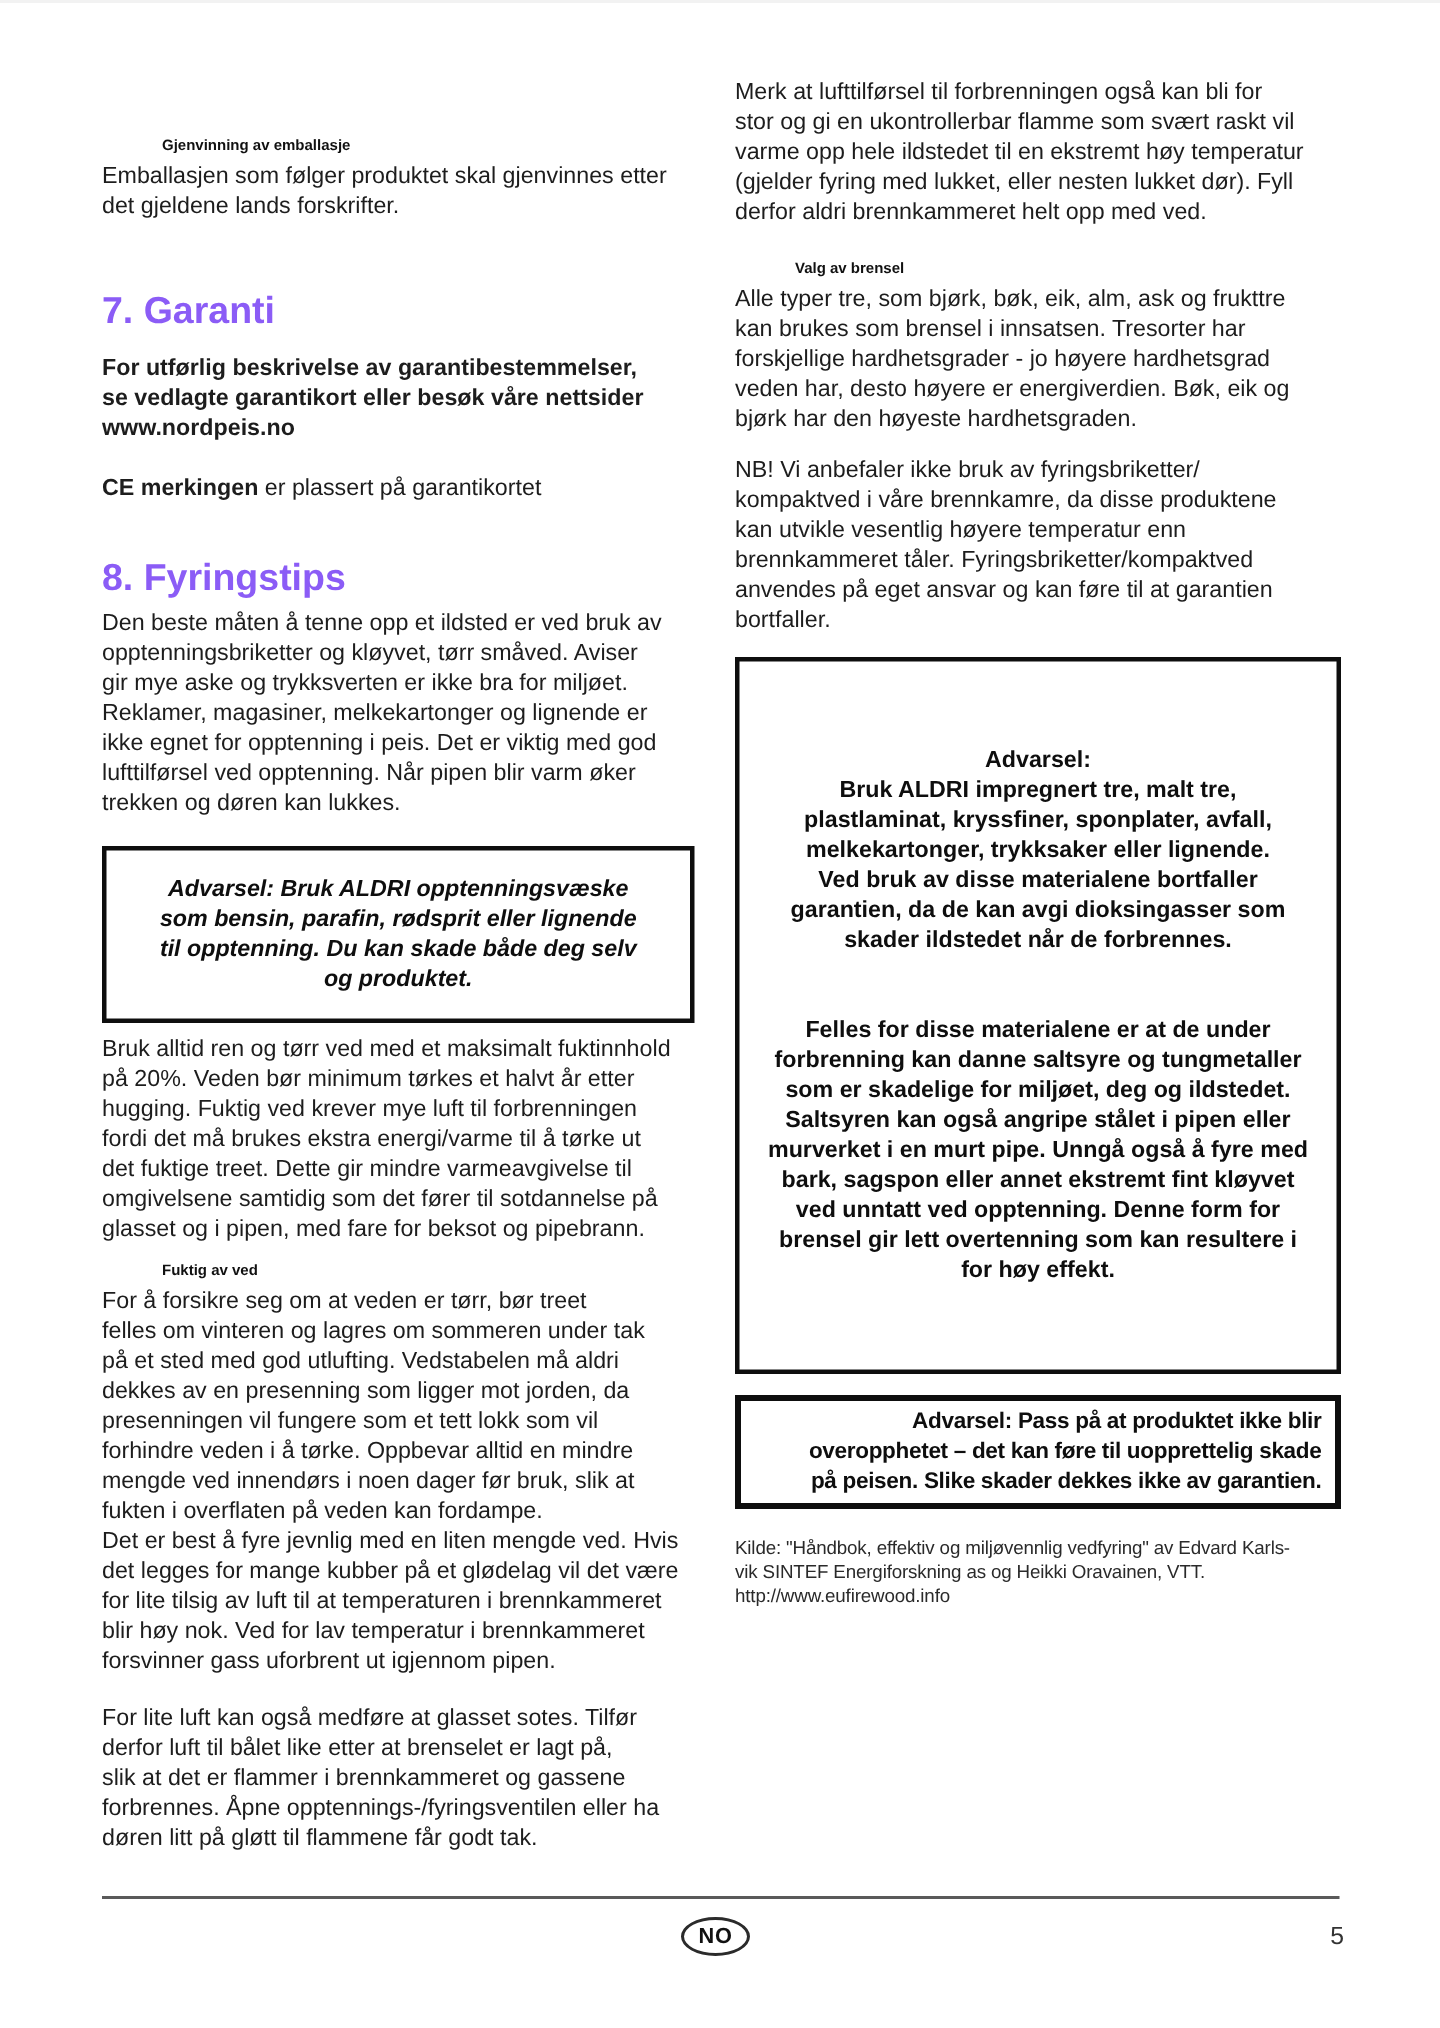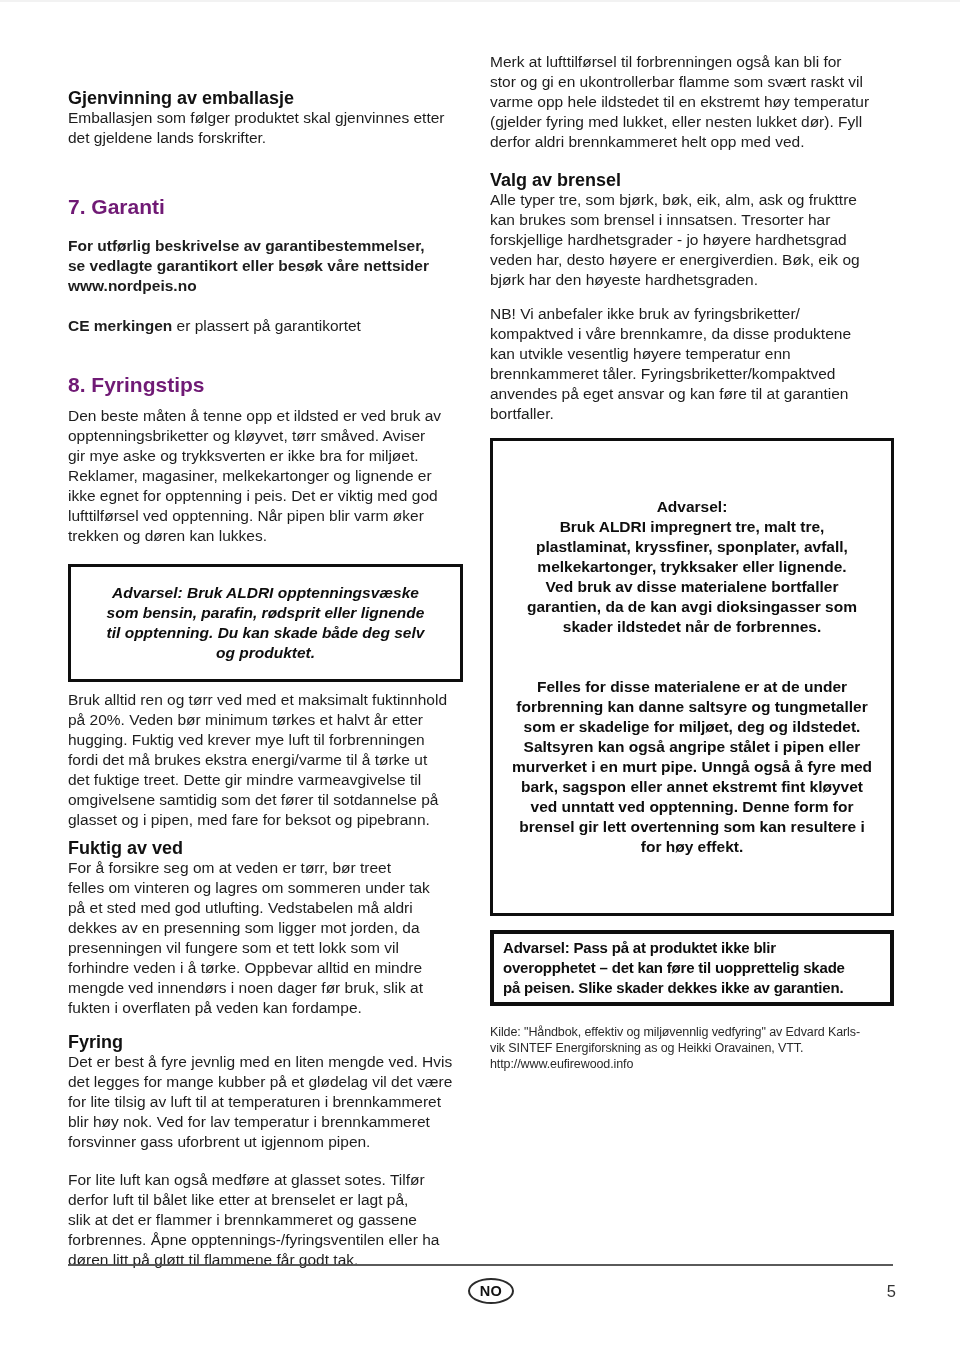--- a/index.html
+++ b/index.html
@@ -21,51 +21,52 @@
   .col-right { left: 490px; top: 52px; width: 404px; }
 
   p, h2, h3 { margin: 0; padding: 0; }
 
   .body {
     font-size: 15.5px;
     line-height: 20px;
     white-space: pre;
   }
   h2.section-heading {
-    font-size: 21px;
+    font-size: 25px;
     line-height: 26px;
     font-weight: bold;
-    color: #701a75;
+    color: #8b5cf6;
   }
   h3.sub-heading {
-    font-size: 18px;
+    font-size: 10px;
     line-height: 20px;
     font-weight: bold;
     color: #111;
+    margin-left: 40px;
   }
   .bold { font-weight: bold; }
 
   .warning-box {
     border: 3px solid #0e0e0e;
     font-weight: bold;
     font-size: 15.5px;
     line-height: 20px;
     white-space: pre;
     padding: 16px 6px;
     color: #0e0e0e;
   }
   .center { text-align: center; }
   .warning-part + .warning-part { }
 
   .overheat-box {
     border-width: 4px;
     padding: 4px 9px;
     font-size: 15px;
     letter-spacing: -0.2px;
-    text-align: left;
+    text-align: right;
   }
 
   .source {
     font-size: 12.5px;
     line-height: 16px;
     white-space: pre;
     letter-spacing: -0.1px;
     color: #2a2a2a;
   }
 
@@ -80,21 +81,21 @@
   .mt46 { margin-top: 46px; }
 
   .footer-rule {
     position: absolute;
     left: 68px; top: 1264px;
     width: 825px; height: 0;
     border-top: 2px solid #5a5a5a;
   }
   .lang-badge {
     position: absolute;
-    left: 468px; top: 1278px;
+    left: 454px; top: 1278px;
     width: 46px; height: 26px;
     border: 2px solid #2b2b2b;
     border-radius: 50%;
     display: flex; align-items: center; justify-content: center;
     font-size: 14.5px; font-weight: bold; letter-spacing: 0.5px;
     color: #111; background: #fff;
     box-sizing: border-box;
   }
   .page-number {
     position: absolute;
@@ -147,21 +148,20 @@
     <h3 class="sub-heading mt8">Fuktig av ved</h3>
     <p class="body">For å forsikre seg om at veden er tørr, bør treet
 felles om vinteren og lagres om sommeren under tak
 på et sted med god utlufting. Vedstabelen må aldri
 dekkes av en presenning som ligger mot jorden, da
 presenningen vil fungere som et tett lokk som vil
 forhindre veden i å tørke. Oppbevar alltid en mindre
 mengde ved innendørs i noen dager før bruk, slik at
 fukten i overflaten på veden kan fordampe.</p>
 
-    <h3 class="sub-heading mt14">Fyring</h3>
     <p class="body">Det er best å fyre jevnlig med en liten mengde ved. Hvis
 det legges for mange kubber på et glødelag vil det være
 for lite tilsig av luft til at temperaturen i brennkammeret
 blir høy nok. Ved for lav temperatur i brennkammeret
 forsvinner gass uforbrent ut igjennom pipen.</p>
     <p class="body mt18">For lite luft kan også medføre at glasset sotes. Tilfør
 derfor luft til bålet like etter at brenselet er lagt på,
 slik at det er flammer i brennkammeret og gassene
 forbrennes. Åpne opptennings-/fyringsventilen eller ha
 døren litt på gløtt til flammene får godt tak.</p>

